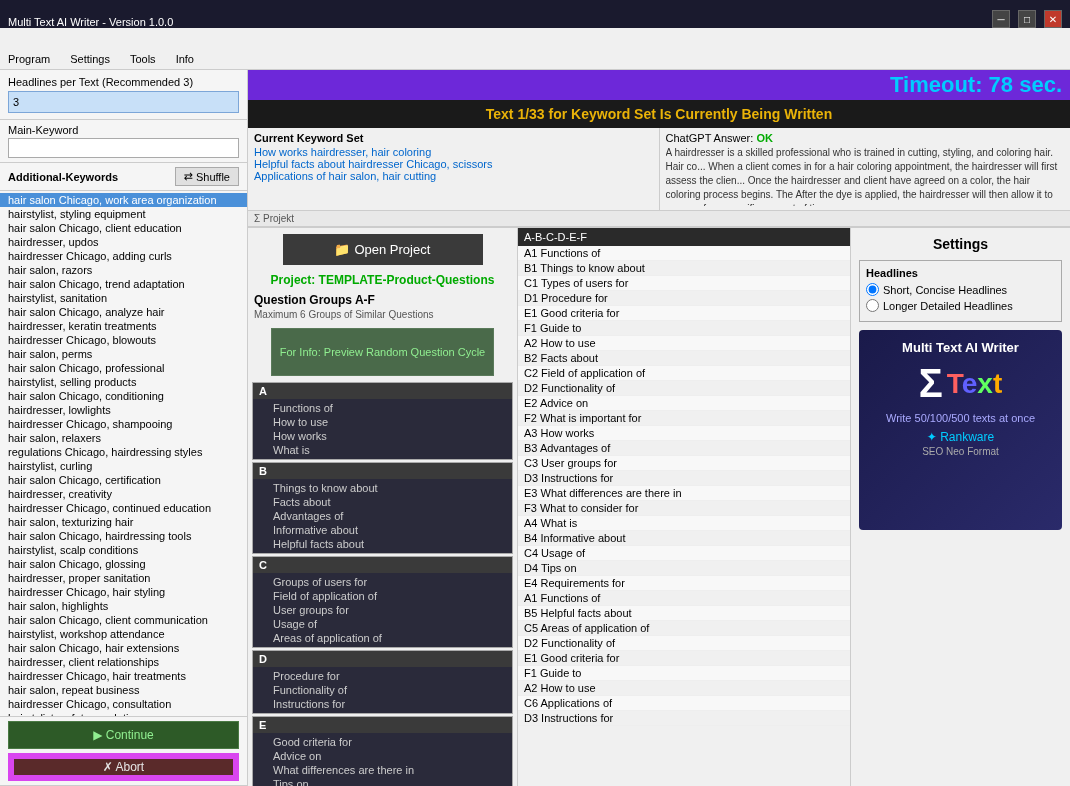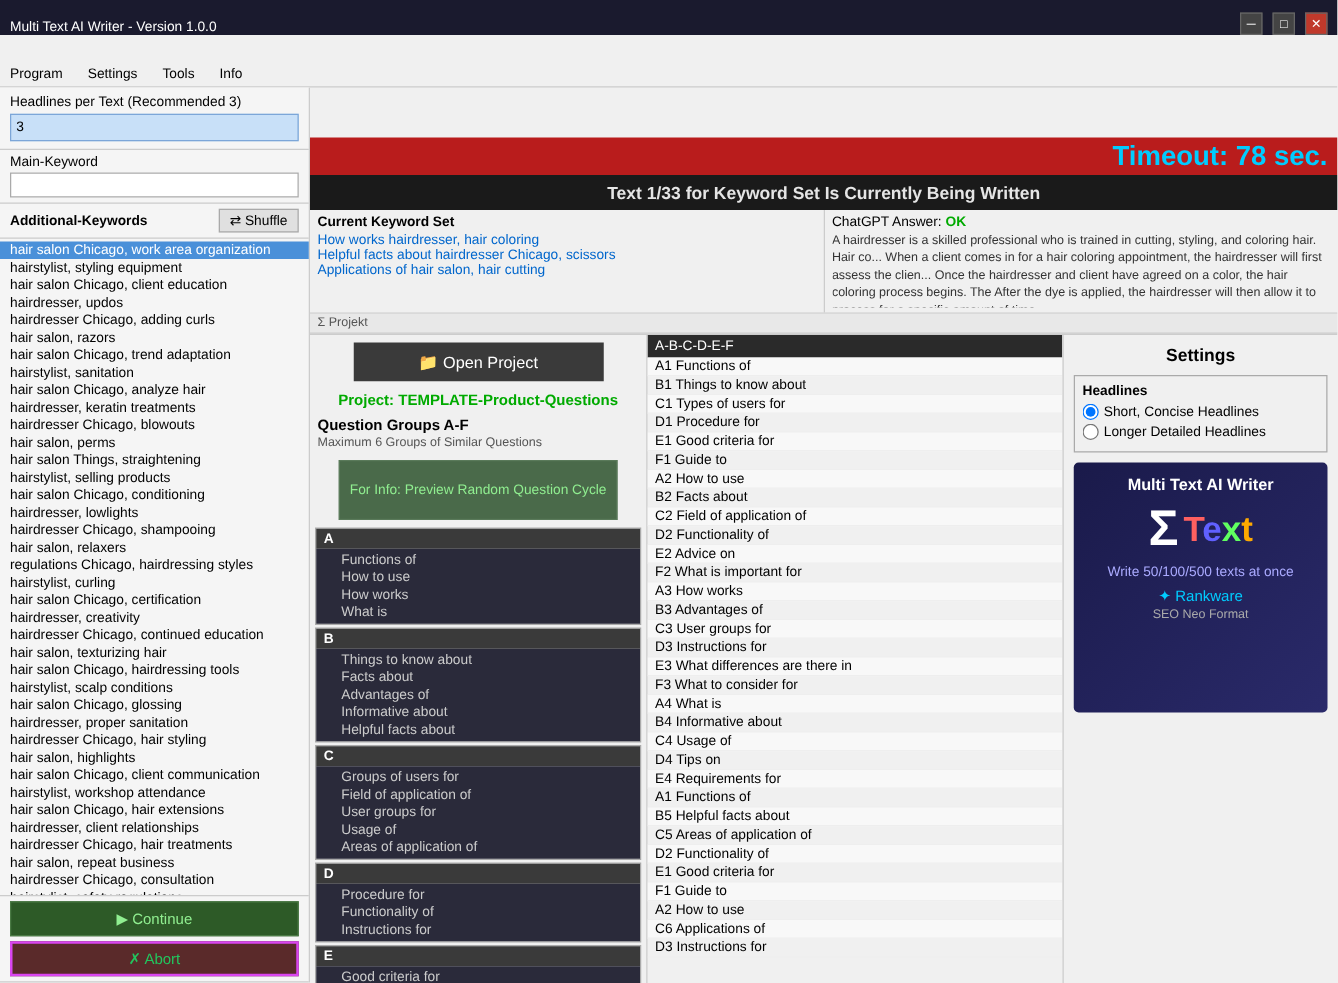--- a/index.html
+++ b/index.html
@@ -27,33 +27,33 @@
     #main-keyword-label { font-size: 11px; margin-bottom: 2px; }
     #main-keyword-input { width: 100%; height: 20px; border: 1px solid #aaa; background: #fff; padding: 2px; font-size: 11px; }
     #additional-keywords-header { display: flex; align-items: center; justify-content: space-between; padding: 4px 8px; border-bottom: 1px solid #ccc; }
     #additional-keywords-label { font-size: 11px; font-weight: bold; }
     #shuffle-btn { background: #e0e0e0; border: 1px solid #aaa; padding: 2px 8px; font-size: 11px; cursor: pointer; display: flex; align-items: center; gap: 3px; }
     #keywords-list { flex: 1; overflow-y: auto; padding: 2px 0; border-bottom: 1px solid #ccc; }
     #keywords-list .kw-item { padding: 1px 8px; font-size: 11px; cursor: pointer; }
     #keywords-list .kw-item.selected { background: #4a90d9; color: white; }
     #left-bottom { padding: 4px 8px; border-bottom: 1px solid #ccc; }
     #continue-btn { width: 100%; height: 28px; background: #2d5a27; color: #90ee90; border: 1px solid #4a7a44; font-size: 12px; cursor: pointer; margin-bottom: 4px; }
-    #abort-btn { width: 100%; height: 28px; background: #5a2a2a; color: #22c55e; border: 2px solid #d946ef; font-size: 12px; cursor: pointer; }
+    #abort-btn { width: 100%; height: 28px; background: #5a2a2a; color: #e5e5e5; border: 6px solid #d946ef; font-size: 12px; cursor: pointer; }
     #language-bar { padding: 4px 8px; font-size: 11px; }
     #language-bar span.lang { color: #0066cc; }
 
     
     #center-panel { flex: 1; display: flex; flex-direction: column; overflow: hidden; }
 
     
-    #status-bar { background: #b91c1c; color: #fff; padding: 2px 8px; font-size: 11px; display: flex; align-items: center; justify-content: space-between; margin-top: 40px; }
+    #status-bar { background: #6d28d9; color: #fff; padding: 2px 8px; font-size: 11px; display: flex; align-items: center; justify-content: space-between; }
     #timeout-display { color: #00ccff; font-size: 22px; font-weight: bold; }
 
     
-    #writing-title { background: #1a1a1a; color: #e5e5e5; text-align: center; padding: 6px; font-size: 14px; font-weight: bold; }
+    #writing-title { background: #1a1a1a; color: #eab308; text-align: center; padding: 6px; font-size: 14px; font-weight: bold; }
 
     
     #keyword-set-area { display: flex; gap: 0; border-bottom: 1px solid #ccc; }
     #keyword-set-box { flex: 1; padding: 4px 6px; }
     #keyword-set-label { font-size: 11px; font-weight: bold; margin-bottom: 2px; }
     #keyword-set-links { font-size: 11px; }
     #keyword-set-links a { color: #0066cc; text-decoration: none; display: block; }
     #chatgpt-box { flex: 1; padding: 4px 6px; border-left: 1px solid #ccc; }
     #chatgpt-label { font-size: 11px; margin-bottom: 2px; }
     #chatgpt-label span.ok { color: #00aa00; font-weight: bold; }
@@ -162,21 +162,21 @@
         <div class="kw-item">hair salon Chicago, client education</div>
         <div class="kw-item">hairdresser, updos</div>
         <div class="kw-item">hairdresser Chicago, adding curls</div>
         <div class="kw-item">hair salon, razors</div>
         <div class="kw-item">hair salon Chicago, trend adaptation</div>
         <div class="kw-item">hairstylist, sanitation</div>
         <div class="kw-item">hair salon Chicago, analyze hair</div>
         <div class="kw-item">hairdresser, keratin treatments</div>
         <div class="kw-item">hairdresser Chicago, blowouts</div>
         <div class="kw-item">hair salon, perms</div>
-        <div class="kw-item">hair salon Things, straightening</div>
+        <div class="kw-item">hair salon Chicago, professional</div>
         <div class="kw-item">hairstylist, selling products</div>
         <div class="kw-item">hair salon Chicago, conditioning</div>
         <div class="kw-item">hairdresser, lowlights</div>
         <div class="kw-item">hairdresser Chicago, shampooing</div>
         <div class="kw-item">hair salon, relaxers</div>
         <div class="kw-item">regulations Chicago, hairdressing styles</div>
         <div class="kw-item">hairstylist, curling</div>
         <div class="kw-item">hair salon Chicago, certification</div>
         <div class="kw-item">hairdresser, creativity</div>
         <div class="kw-item">hairdresser Chicago, continued education</div>

